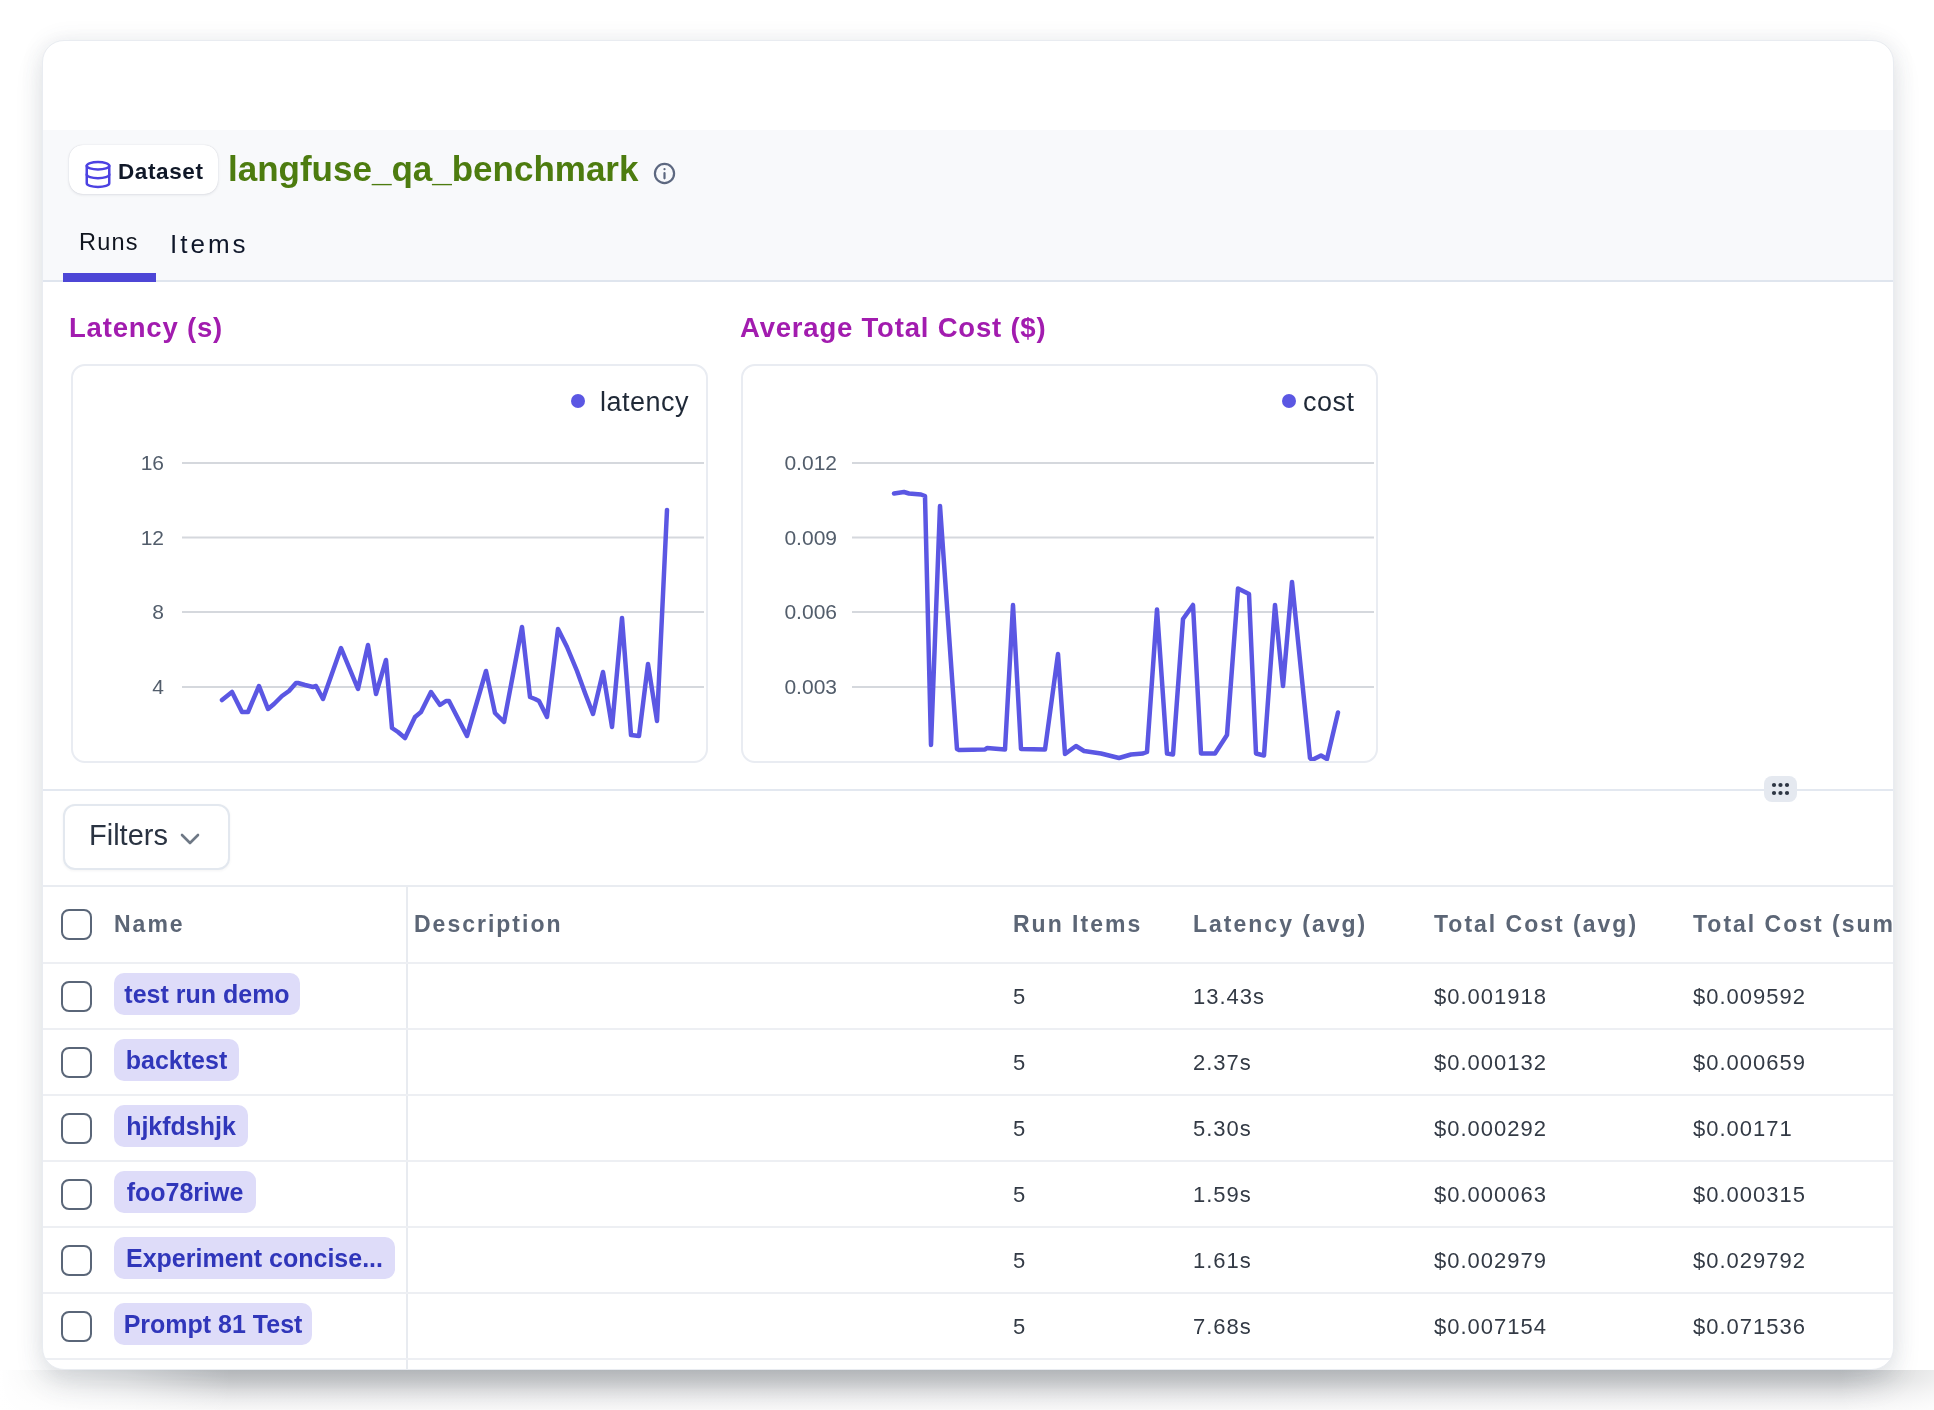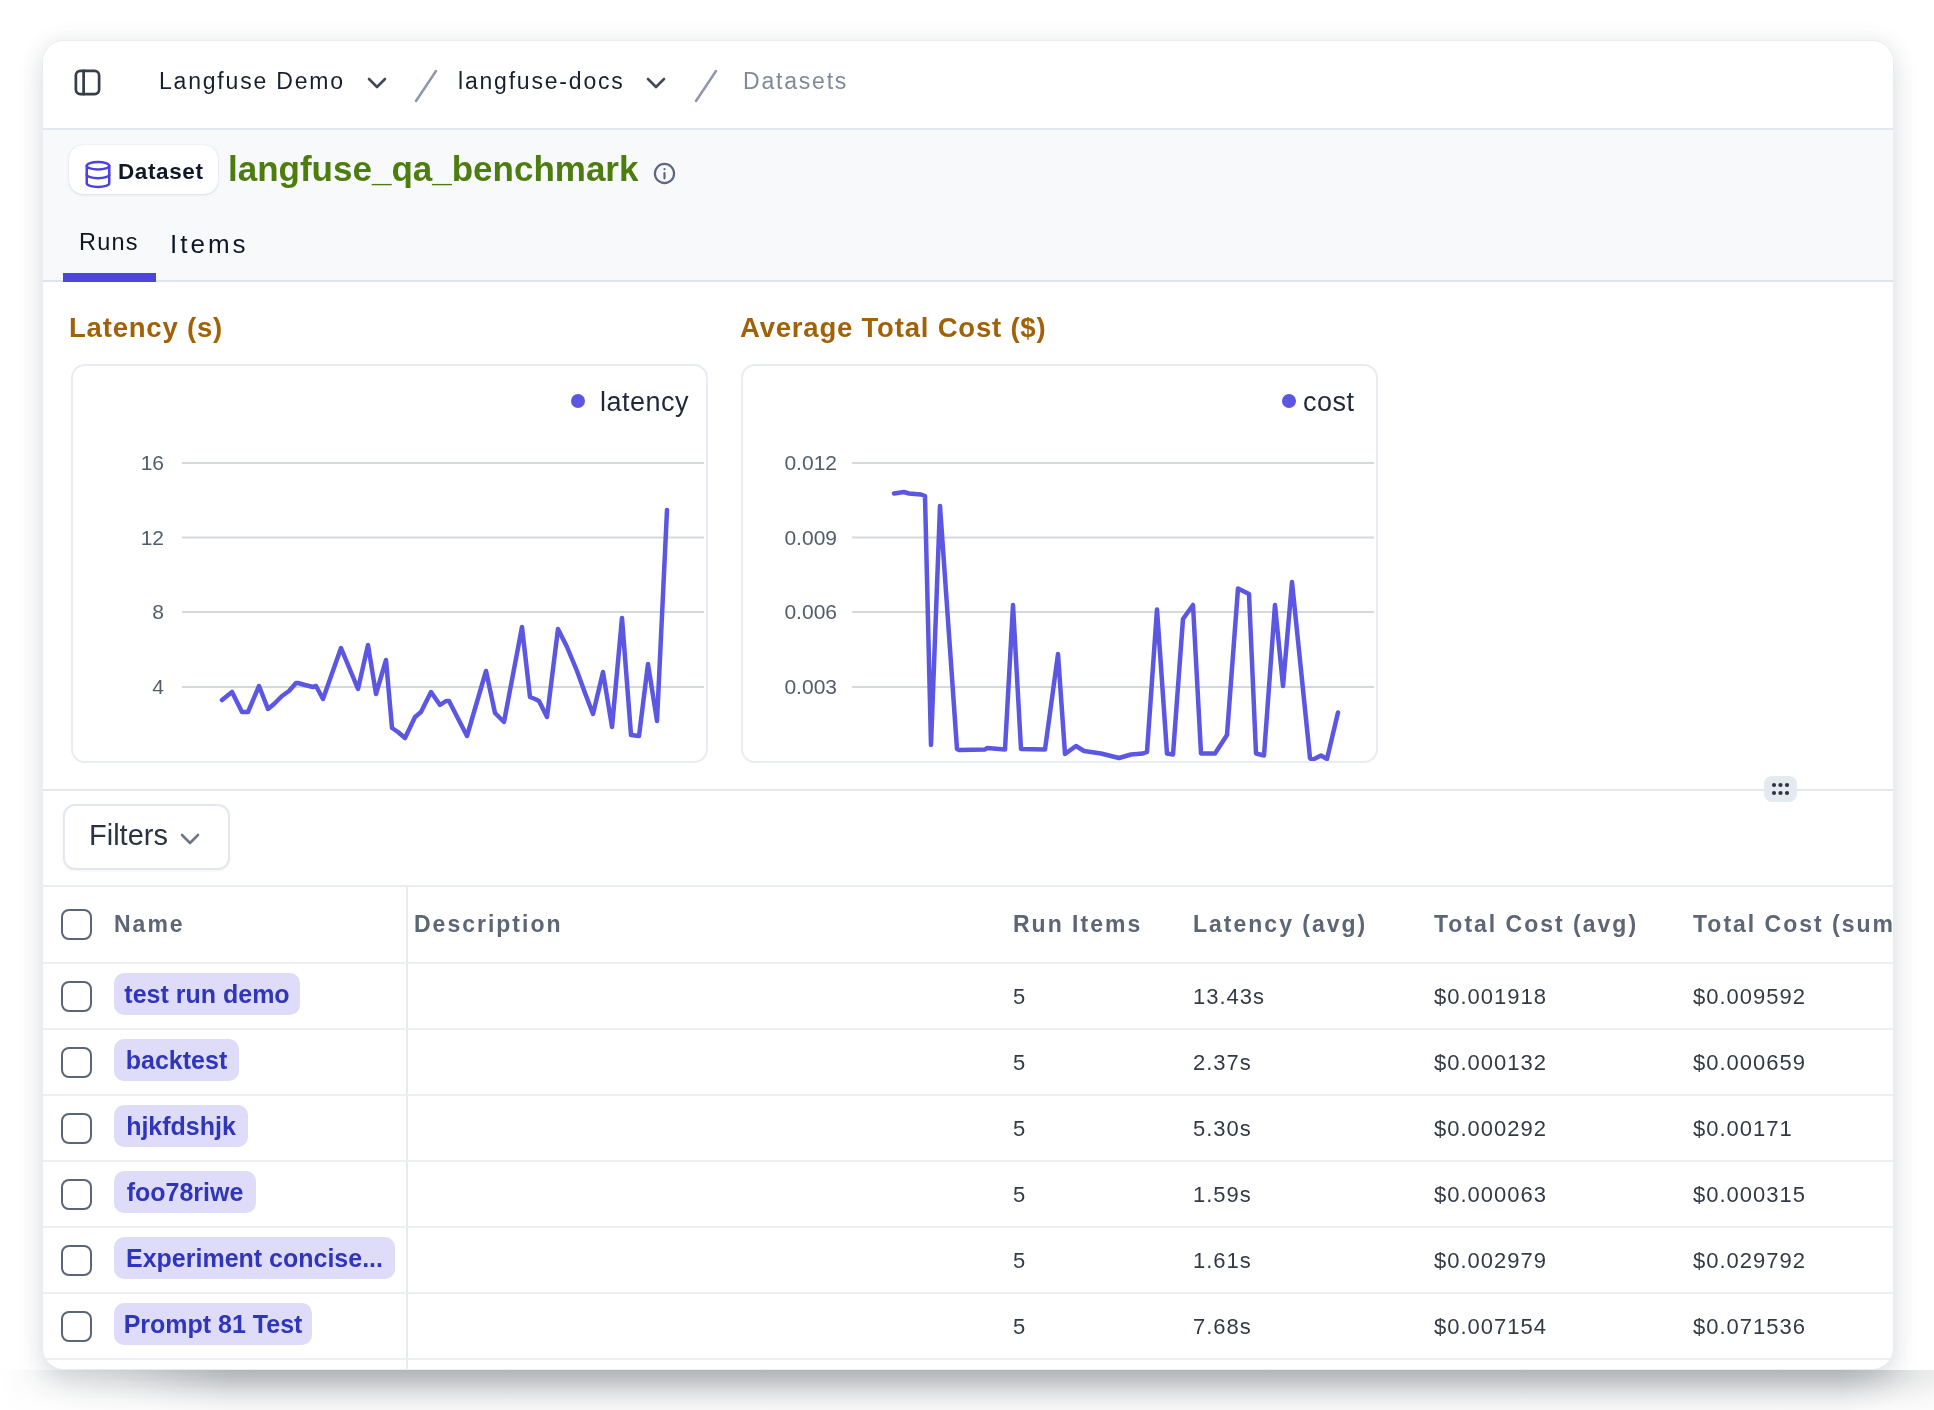--- a/index.html
+++ b/index.html
@@ -22,21 +22,21 @@
 
 #sect { position:absolute; left:0; top:89px; width:100%; height:152px; background:#f8f9fb; }
 #pill { position:absolute; left:26px; top:104px; width:149px; height:49px; background:#fff; border-radius:14px; box-shadow:0 1px 3px rgba(20,30,60,0.10), 0 0 1px rgba(20,30,60,0.18); }
 #pill span { position:absolute; left:49px; top:14px; font-size:22.5px; font-weight:bold; color:#101828; letter-spacing:0.6px; }
 #title { position:absolute; left:185px; top:108px; font-size:35px; font-weight:bold; color:#4d7c0f; letter-spacing:0px; }
 #tab-runs { position:absolute; left:36px; top:188px; font-size:23.5px; color:#10151f; font-weight:500; letter-spacing:1.2px; }
 #tab-items { position:absolute; left:127px; top:188px; font-size:26px; color:#0f172a; font-weight:500; letter-spacing:3px; }
 #tabline { position:absolute; left:0; top:239px; width:100%; height:2px; background:#dfe5ee; }
 #tabul { position:absolute; left:20px; top:232px; width:93px; height:9px; background:#4d46d6; }
 
-.ctitle { position:absolute; font-size:27.5px; font-weight:bold; color:#a16207; letter-spacing:0.8px; }
+.ctitle { position:absolute; font-size:27.5px; font-weight:bold; color:#a21caf; letter-spacing:0.8px; }
 .chartcard { position:absolute; top:323px; width:637px; height:399px; background:#fff; border:2px solid #e9ecf2; border-radius:14px; }
 
 #sectline { position:absolute; left:0; top:748px; width:100%; height:2px; background:#e3e8f0; }
 #handle { position:absolute; left:1721px; top:735px; width:33px; height:26px; background:#e5e9f0; border-radius:8px; }
 
 #filters { position:absolute; left:20px; top:763px; width:167px; height:66px; background:#fff; border:2px solid #e3e8ef; border-radius:12px; box-shadow:0 1px 3px rgba(30,40,60,0.05);padding-left:10px; }
 #filters span { position:absolute; left:24px; top:13px; font-size:29px; color:#2a3342; font-weight:400; letter-spacing:0px; }
 
 #tbl-top { position:absolute; left:0; top:844px; width:100%; height:2px; background:#e9ecf1; }
 #colsep { position:absolute; left:363px; top:846px; width:2px; height:484px; background:#e8ebf0; }
@@ -47,42 +47,20 @@
 .badge { position:absolute; left:71px; height:42px; background:#dedcf9; border-radius:10px; font-size:25px; font-weight:bold; color:#3036ba; letter-spacing:0px; display:flex; align-items:center; justify-content:center; white-space:nowrap; }
 svg { display:block; }
 </style>
 </head>
 <body>
 <div id="botstrip"></div>
 <div id="botfadeL"></div>
 <div id="botfadeR"></div>
 <div id="card">
 
-  <div id="topbar">
-    <svg class="abs" style="left:29px;top:24px" width="31" height="35" viewBox="0 0 24 24" fill="none" stroke="#363e4b" stroke-width="2.1" stroke-linecap="round" stroke-linejoin="round">
-        <rect x="3" y="3" width="18" height="18" rx="3.5"></rect>
-        <line x1="9" y1="3" x2="9" y2="21"></line>
-      </svg>
-    <div class="crumb" style="left:116px">Langfuse Demo</div>
-    <svg class="abs" style="left:322px;top:35px" width="24" height="14" viewBox="0 0 24 14" fill="none" stroke="#404a58" stroke-width="2.6" stroke-linecap="round" stroke-linejoin="round">
-        <polyline points="4,3 12,11 20,3"></polyline>
-      </svg>
-    <svg class="abs" style="left:368px;top:28px" width="30" height="34" viewBox="0 0 30 34" fill="none" stroke="#8d99ac" stroke-width="2.5" stroke-linecap="round">
-        <line x1="25" y1="2" x2="5" y2="32"></line>
-      </svg>
-    <div class="crumb" style="left:415px">langfuse-docs</div>
-    <svg class="abs" style="left:601px;top:35px" width="24" height="14" viewBox="0 0 24 14" fill="none" stroke="#404a58" stroke-width="2.6" stroke-linecap="round" stroke-linejoin="round">
-        <polyline points="4,3 12,11 20,3"></polyline>
-      </svg>
-    <svg class="abs" style="left:648px;top:28px" width="30" height="34" viewBox="0 0 30 34" fill="none" stroke="#8d99ac" stroke-width="2.5" stroke-linecap="round">
-        <line x1="25" y1="2" x2="5" y2="32"></line>
-      </svg>
-    <div class="crumb gray" style="left:700px">Datasets</div>
-    <div class="hline"></div>
-  </div>
 
   <div id="sect"></div>
   <div id="pill">
     <svg class="abs" style="left:14px;top:13px" width="30" height="33" viewBox="0 0 24 24" fill="none" stroke="#4c42e2" stroke-width="2" stroke-linecap="round" stroke-linejoin="round">
         <ellipse cx="12" cy="5" rx="9" ry="3"></ellipse>
         <path d="M3 5v14a9 3 0 0 0 18 0V5"></path>
         <path d="M3 12a9 3 0 0 0 18 0"></path>
       </svg>
     <span>Dataset</span>
   </div>

